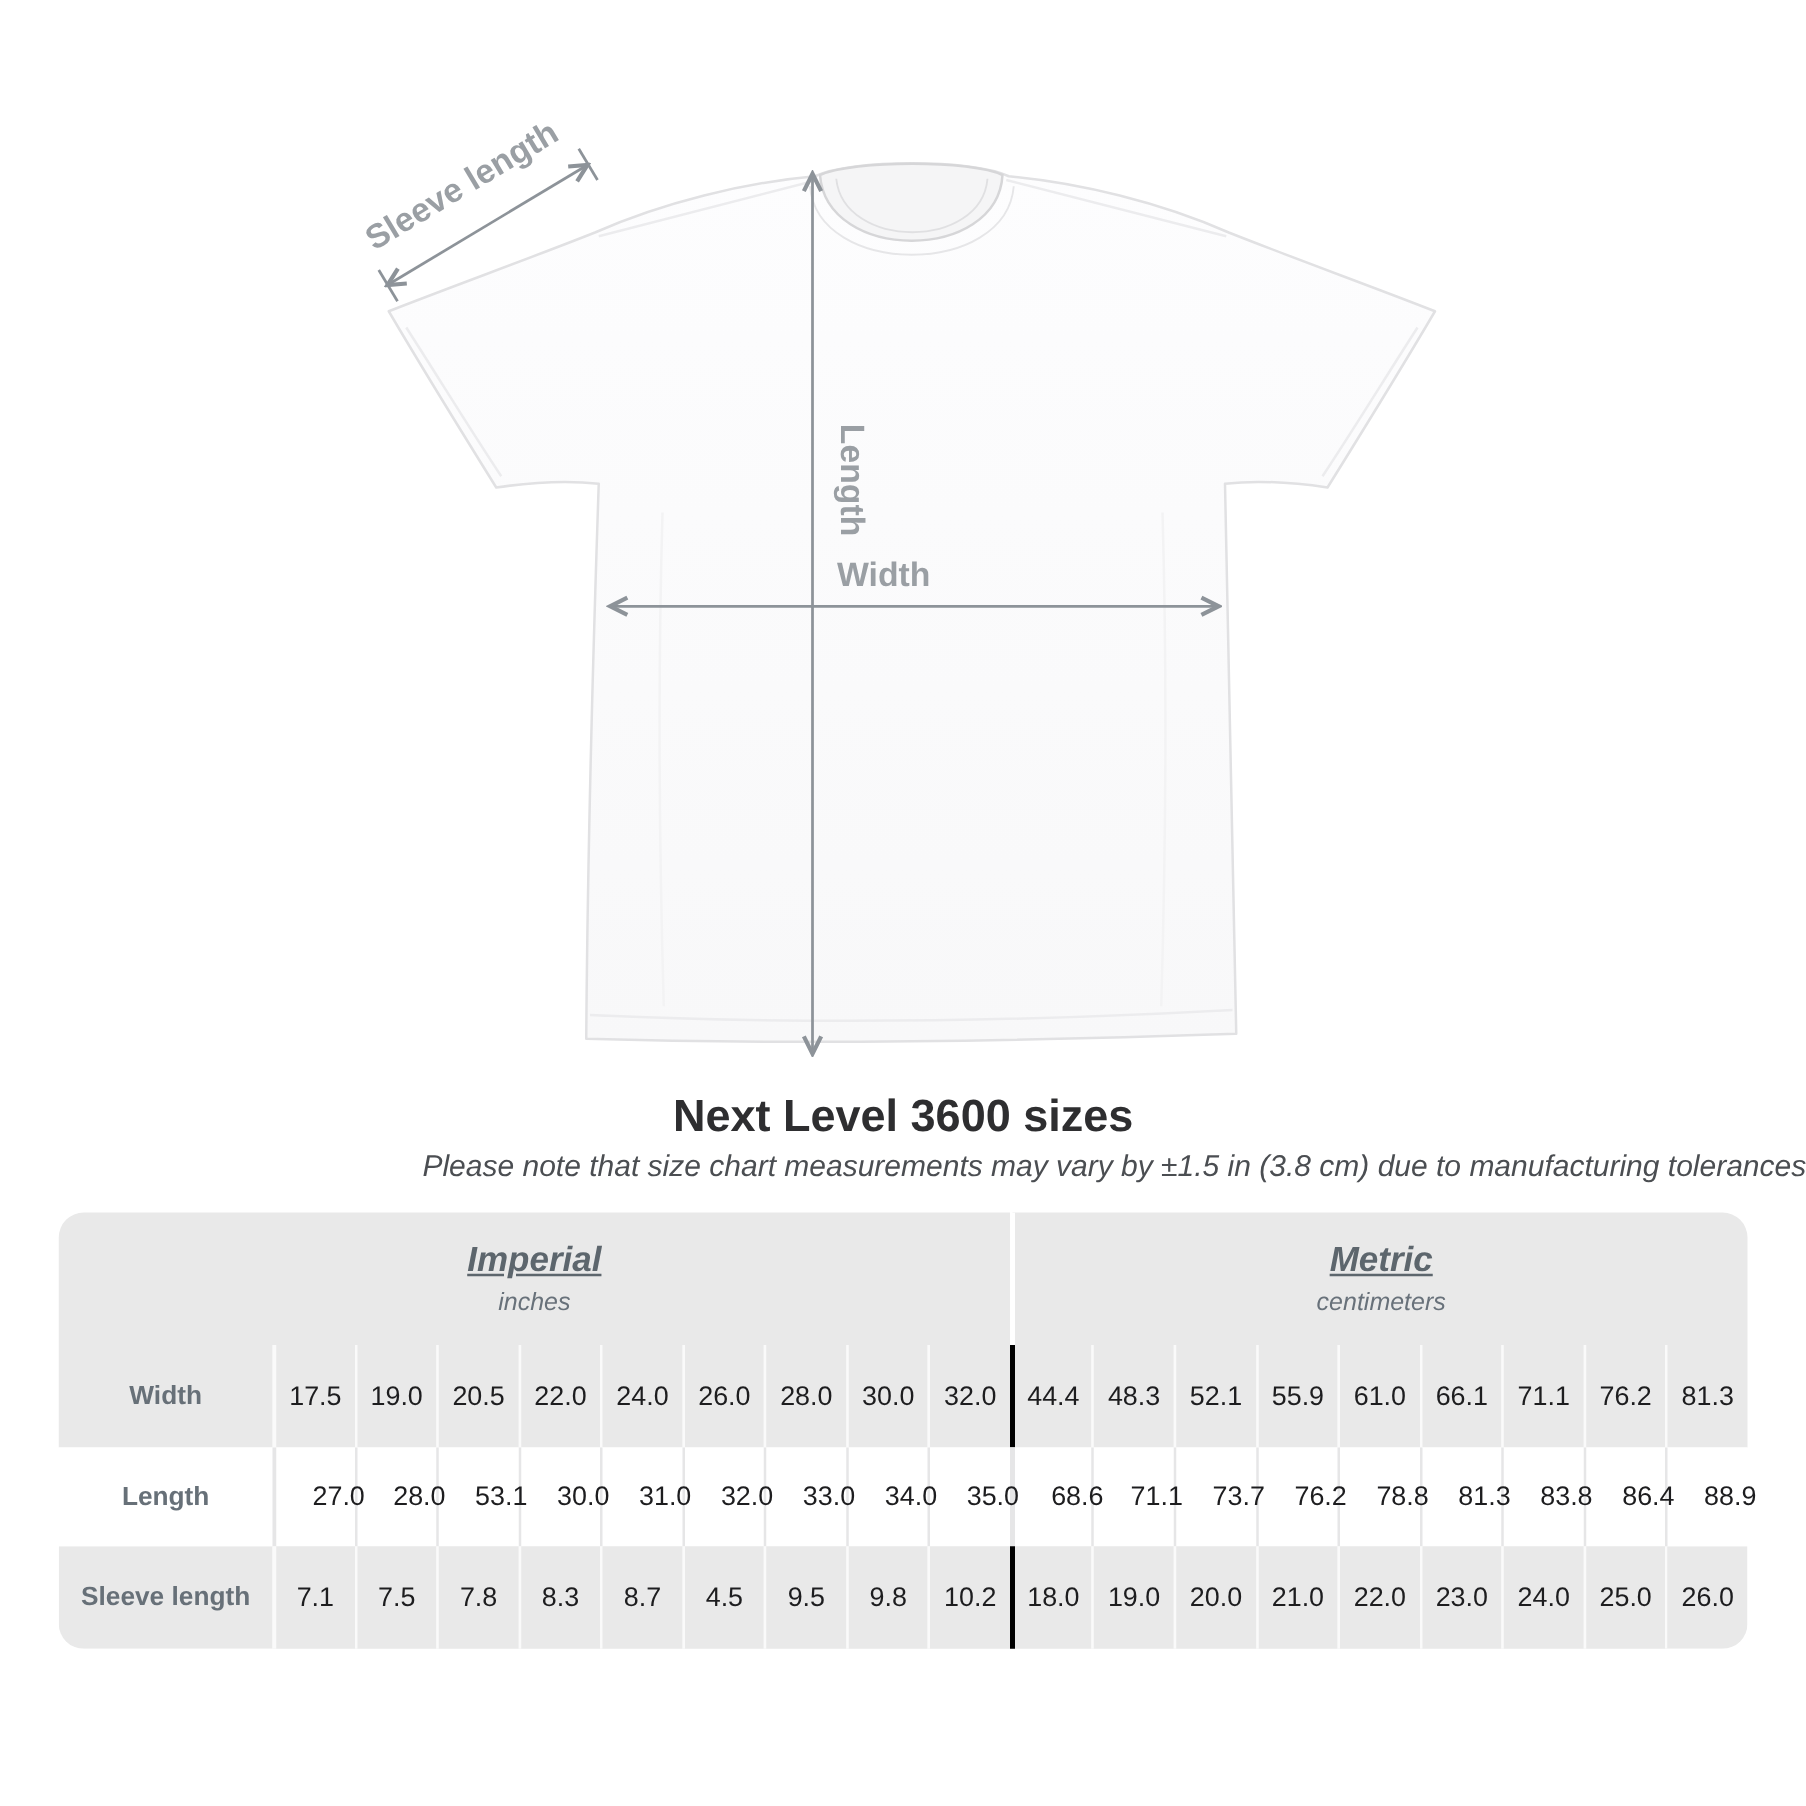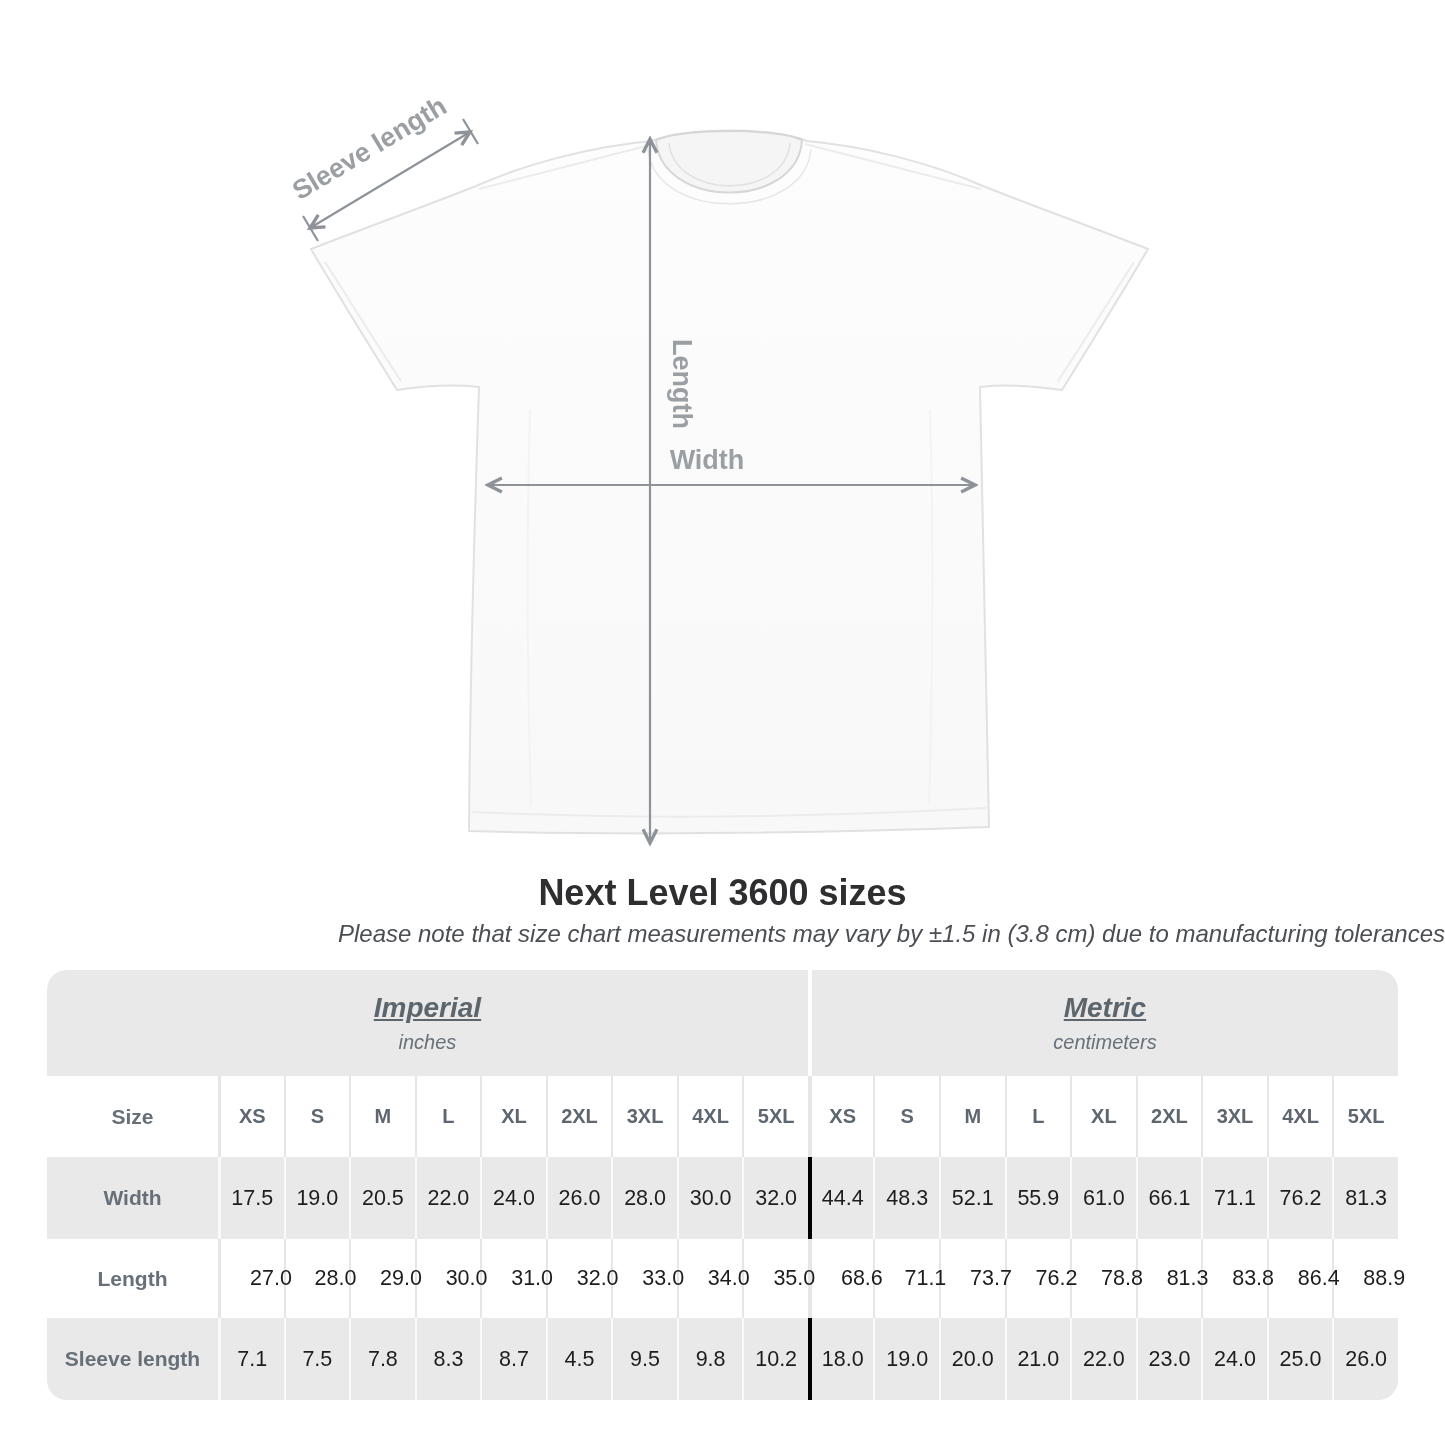--- a/index.html
+++ b/index.html
@@ -137,41 +137,20 @@
         <tr>
           <td class="section imperial" colspan="10">
             <div class="sec-title">Imperial</div>
             <div class="sec-unit">inches</div>
           </td>
           <td class="section metric" colspan="9">
             <div class="sec-title">Metric</div>
             <div class="sec-unit">centimeters</div>
           </td>
         </tr>
-        <tr class="size-row" id="size-row">
-          <td class="rlabel">Size</td>
-        <td class="szcell first">XS</td>
-            <td class="szcell">S</td>
-            <td class="szcell">M</td>
-            <td class="szcell">L</td>
-            <td class="szcell">XL</td>
-            <td class="szcell">2XL</td>
-            <td class="szcell">3XL</td>
-            <td class="szcell">4XL</td>
-            <td class="szcell">5XL</td>
-            <td class="szcell wide">XS</td>
-            <td class="szcell">S</td>
-            <td class="szcell">M</td>
-            <td class="szcell">L</td>
-            <td class="szcell">XL</td>
-            <td class="szcell">2XL</td>
-            <td class="szcell">3XL</td>
-            <td class="szcell">4XL</td>
-            <td class="szcell">5XL</td>
-          </tr>
       <tr class="gray">
             <td class="rlabel">Width</td>
             <td class="vcell first">17.5</td>
             <td class="vcell">19.0</td>
             <td class="vcell">20.5</td>
             <td class="vcell">22.0</td>
             <td class="vcell">24.0</td>
             <td class="vcell">26.0</td>
             <td class="vcell">28.0</td>
             <td class="vcell">30.0</td>
@@ -183,21 +162,21 @@
             <td class="vcell">61.0</td>
             <td class="vcell">66.1</td>
             <td class="vcell">71.1</td>
             <td class="vcell">76.2</td>
             <td class="vcell">81.3</td>
           </tr>
           <tr class="white">
             <td class="rlabel">Length</td>
             <td class="vcell first">27.0</td>
             <td class="vcell">28.0</td>
-            <td class="vcell">29.0</td>
+            <td class="vcell">53.1</td>
             <td class="vcell">30.0</td>
             <td class="vcell">31.0</td>
             <td class="vcell">32.0</td>
             <td class="vcell">33.0</td>
             <td class="vcell">34.0</td>
             <td class="vcell">35.0</td>
             <td class="vcell wide">68.6</td>
             <td class="vcell">71.1</td>
             <td class="vcell">73.7</td>
             <td class="vcell">76.2</td>

